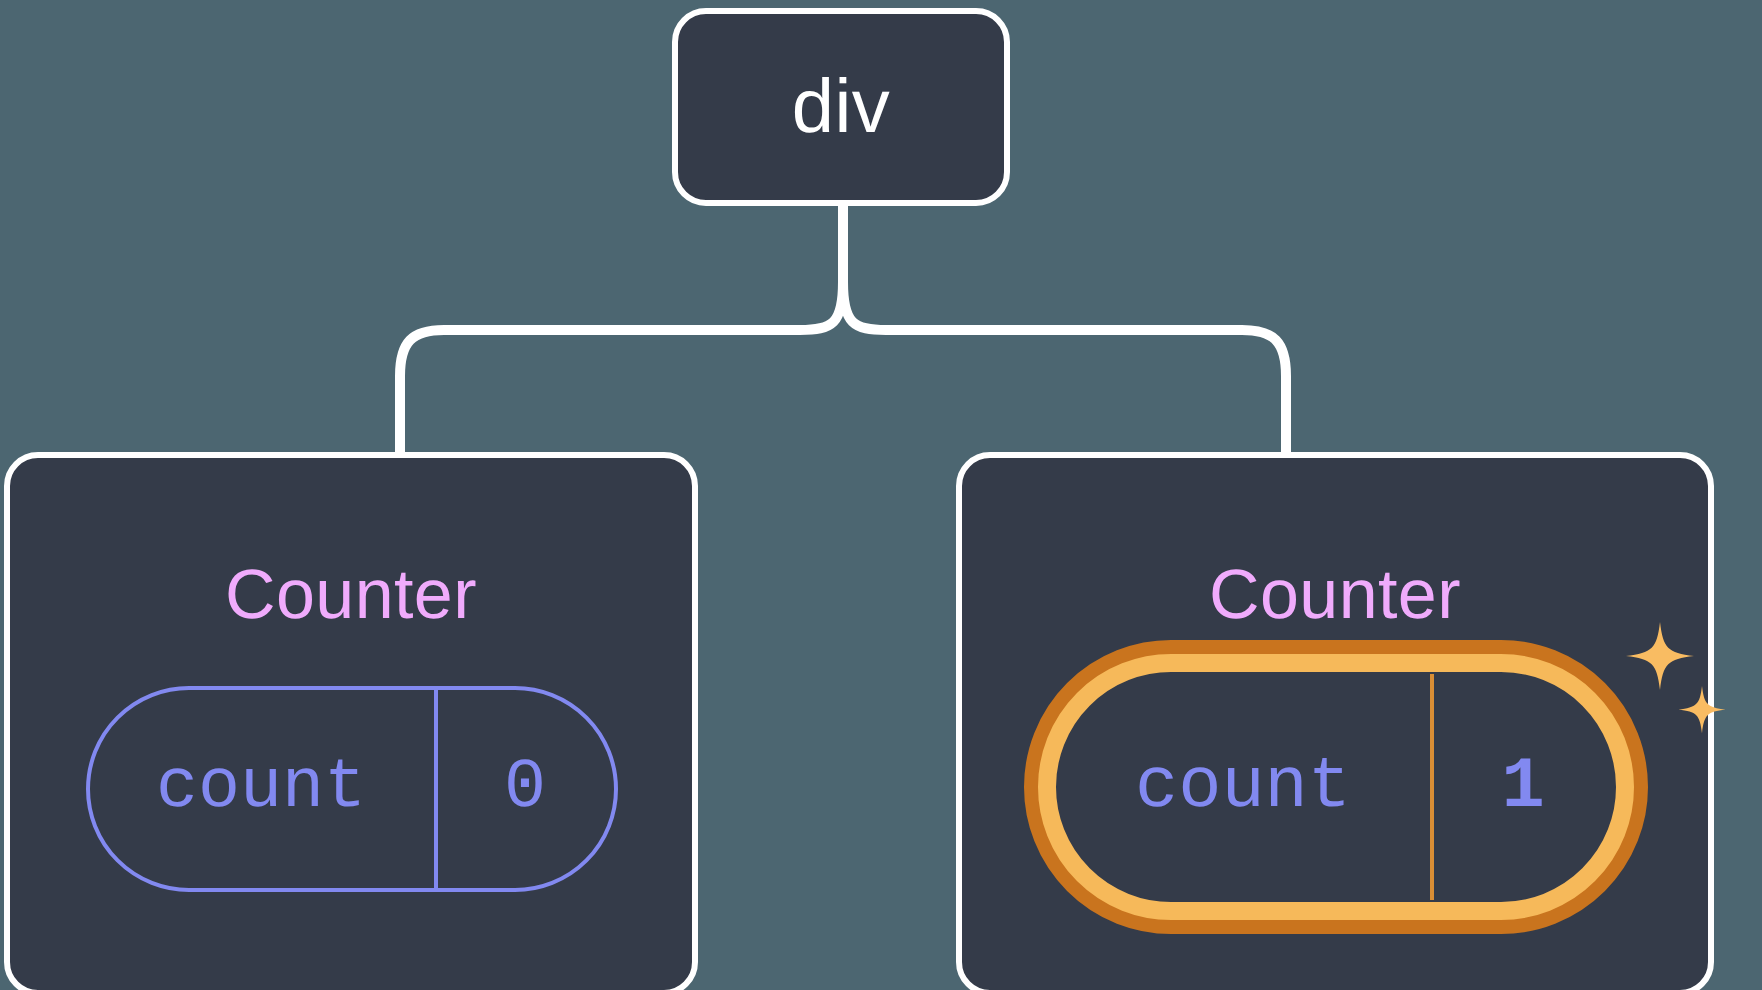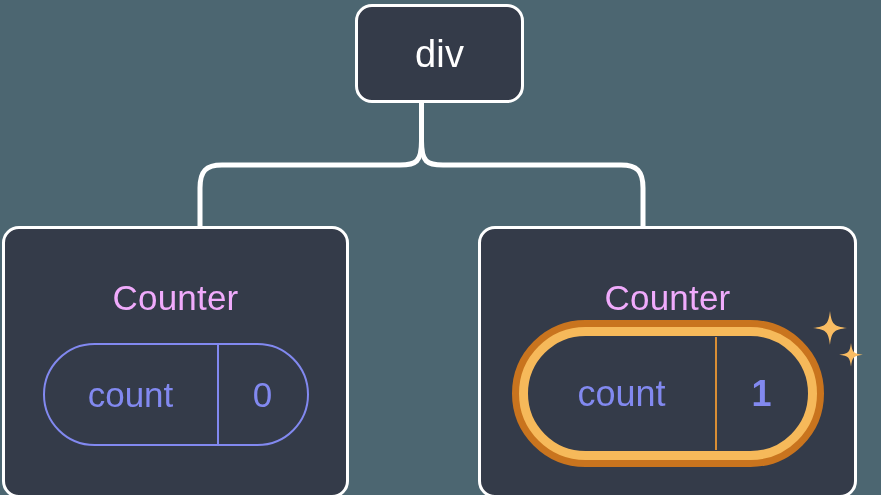--- a/index.html
+++ b/index.html
@@ -32,21 +32,21 @@
     position: absolute;
     box-sizing: border-box;
     background: #343b49;
     border: 3px solid #ffffff;
     border-radius: 17px;
     display: flex;
     flex-direction: column;
     align-items: center;
   }
   .node-root {
-    left: 355px;
+    left: 336px;
     top: 4px;
     width: 169px;
     height: 99px;
     justify-content: center;
   }
   .node-child-left {
     left: 2px;
     top: 226px;
     width: 347px;
     height: 272px;
@@ -72,20 +72,21 @@
     letter-spacing: 0.2px;
   }
 
   
   .pill-wrap {
     position: relative;
     margin-top: 28px;
     display: flex;
     align-items: center;
     justify-content: center;
+    font-family: Liberation Mono, monospace;
   }
   .pill {
     box-sizing: border-box;
     display: flex;
     align-items: stretch;
     border: 2px solid #8289f0;
     border-radius: 999px;
     height: 103px;
     background: transparent;
   }

